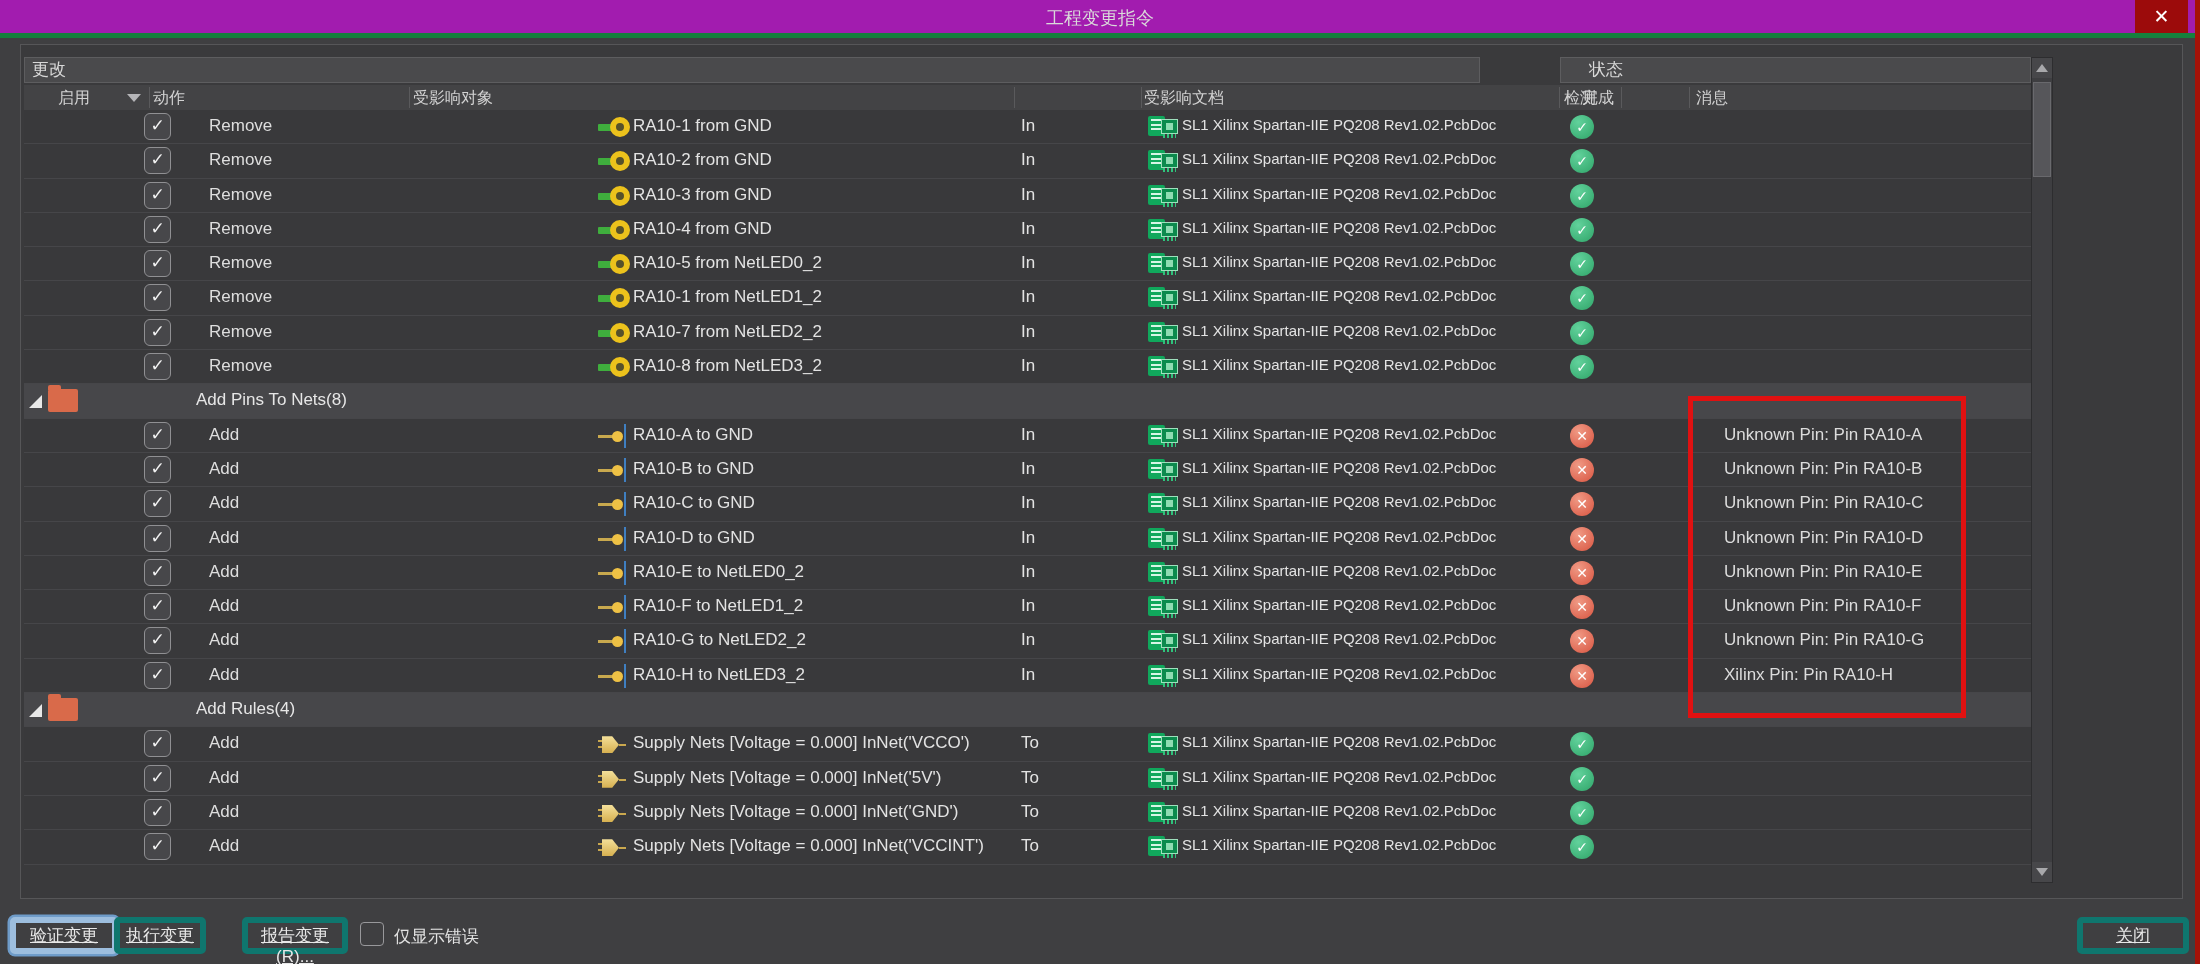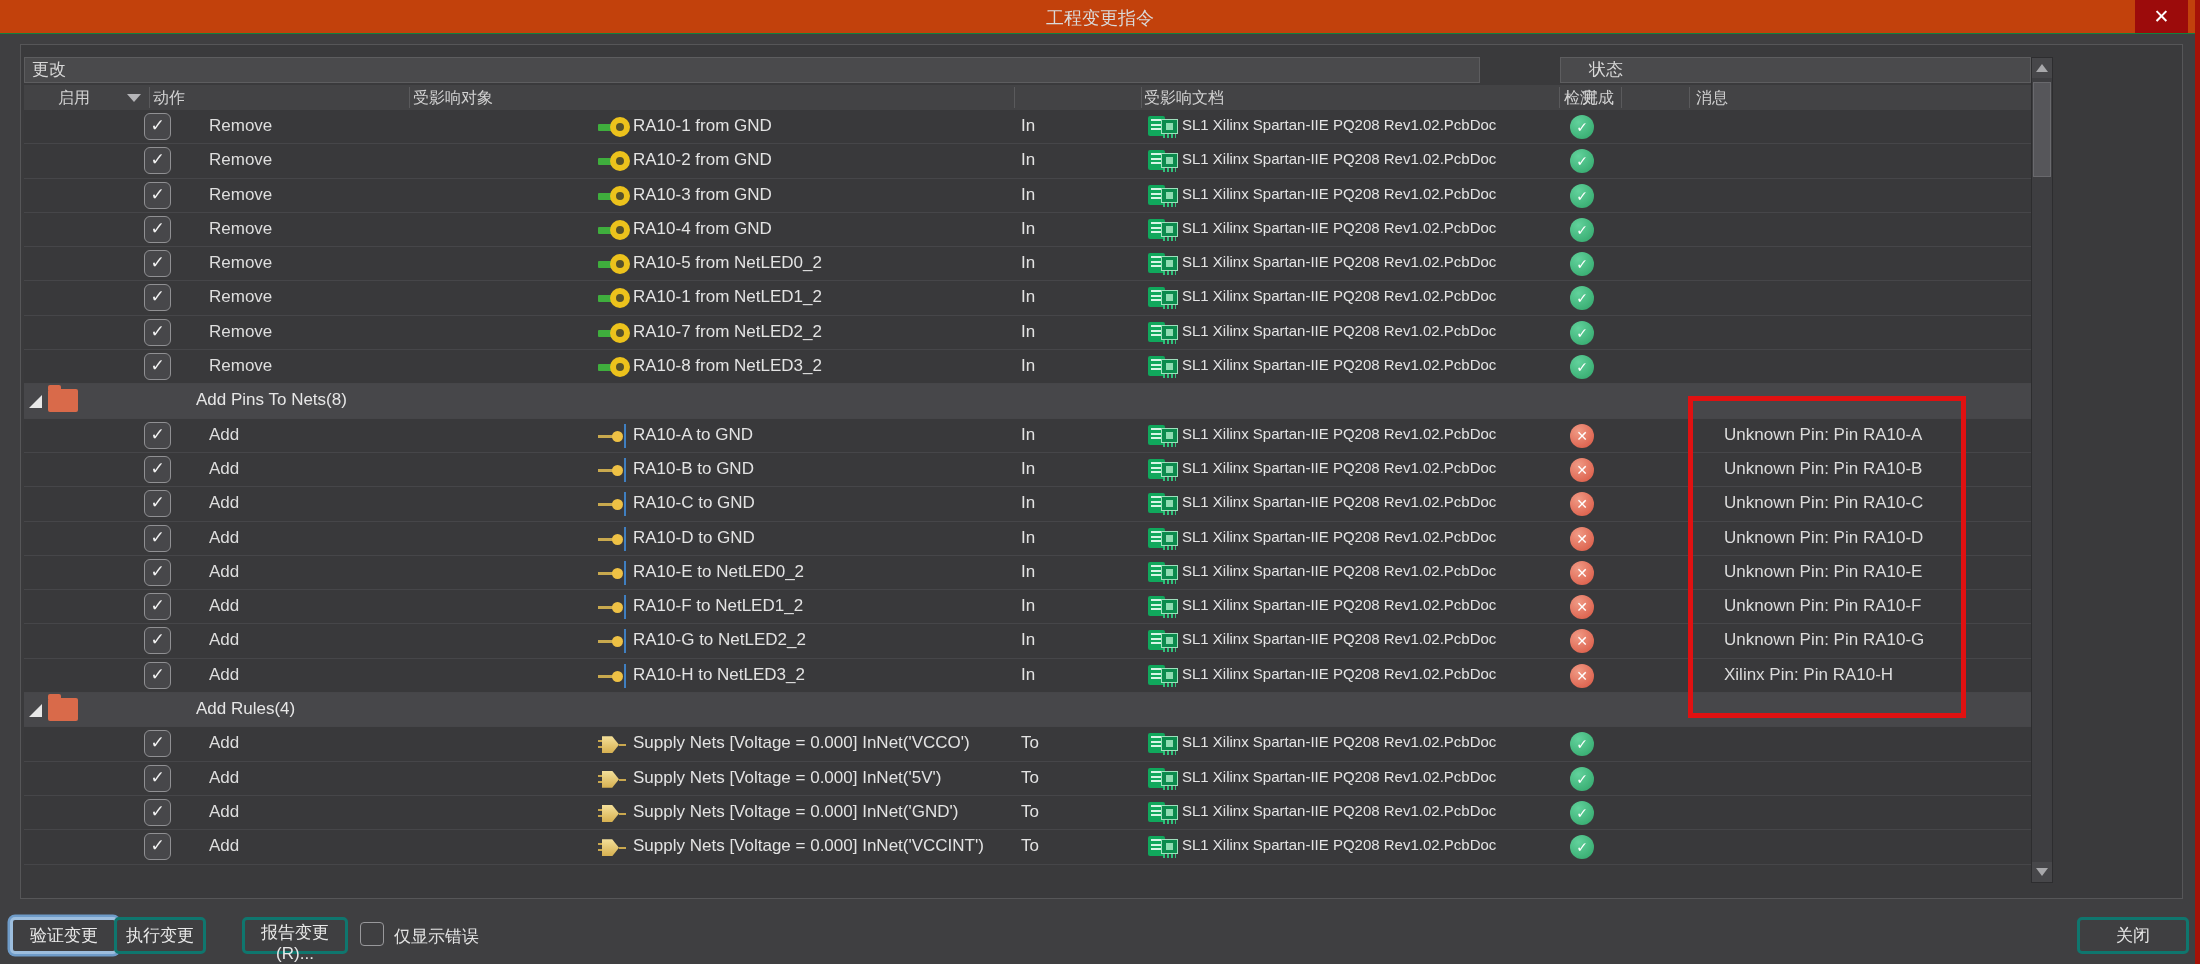--- a/index.html
+++ b/index.html
@@ -1,21 +1,21 @@
 <!DOCTYPE html>
 <html><head>
 <meta charset="utf-8">
 <style>
   html,body{margin:0;padding:0;}
   body{width:2200px;height:964px;overflow:hidden;background:#3f3f41;
        font-family:"Liberation Sans","DejaVu Sans",sans-serif;}
   .dialog{position:relative;width:2200px;height:964px;background:#3f3f41;}
 
   
-  .titlebar{position:absolute;left:0;top:0;width:100%;height:33px;background:#c2410c;border-bottom:1px solid #15803d;}
+  .titlebar{position:absolute;left:0;top:0;width:100%;height:33px;background:#a21caf;border-bottom:5px solid #15803d;}
   .title{position:absolute;left:0;right:0;top:6px;text-align:center;color:#dadada;font-size:18px;}
   .close-btn{position:absolute;left:2135px;top:0;width:53px;height:33px;background:#9c0b0b;
              display:flex;align-items:center;justify-content:center;cursor:pointer;}
   .close-btn span{color:#fff;font-size:19px;font-weight:bold;line-height:1;}
   .red-sliver{position:absolute;right:0;top:0;width:5px;height:100%;background:#a51208;}
 
   
   .panel{position:absolute;left:20px;top:44px;width:2163px;height:855px;background:#3a3a3c;
          border:1px solid #565658;box-sizing:border-box;}
 
@@ -92,22 +92,22 @@
   .sb-up{top:0;} .sb-down{bottom:0;}
   .tri-up{width:0;height:0;border-left:6px solid transparent;border-right:6px solid transparent;border-bottom:8px solid #a8a8ab;}
   .tri-down{width:0;height:0;border-left:6px solid transparent;border-right:6px solid transparent;border-top:8px solid #a8a8ab;}
   .sb-thumb{position:absolute;left:1px;top:24px;width:18px;height:95px;background:#56565a;border:1px solid #69696d;box-sizing:border-box;}
 
   
   .red-annotation{position:absolute;left:1688px;top:396px;width:278px;height:322px;
                   border:5px solid #e01111;box-sizing:border-box;pointer-events:none;}
 
   
-  .btn{position:absolute;top:917px;height:37px;background:#3f3f41;border:3px solid #0f766e;border-radius:5px;
-       color:#e8e8e8;font-size:17px;font-family:inherit;cursor:pointer;}
+  .btn{position:absolute;top:917px;height:37px;background:#3f3f41;border:6px solid #0f766e;border-radius:5px;
+       color:#e8e8e8;font-size:17px;font-family:inherit;cursor:pointer;text-decoration:underline;}
   .btn-validate{left:10px;width:108px;border-color:#9dbede;box-shadow:0 0 0 2.5px #6f9cc9;}
   .btn-execute{left:114px;width:92px;}
   .btn-report{left:242px;width:106px;}
   .btn-close{left:2077px;width:112px;}
   .cb-footer{position:absolute;left:360px;top:922px;width:24px;height:24px;border:1px solid #98989b;
              border-radius:4px;background:#3f3f41;box-sizing:border-box;cursor:pointer;}
   .cb-label{position:absolute;left:394px;top:925px;color:#e2e2e2;font-size:17px;text-align:center;}
 </style>
 </head>
 <body>

